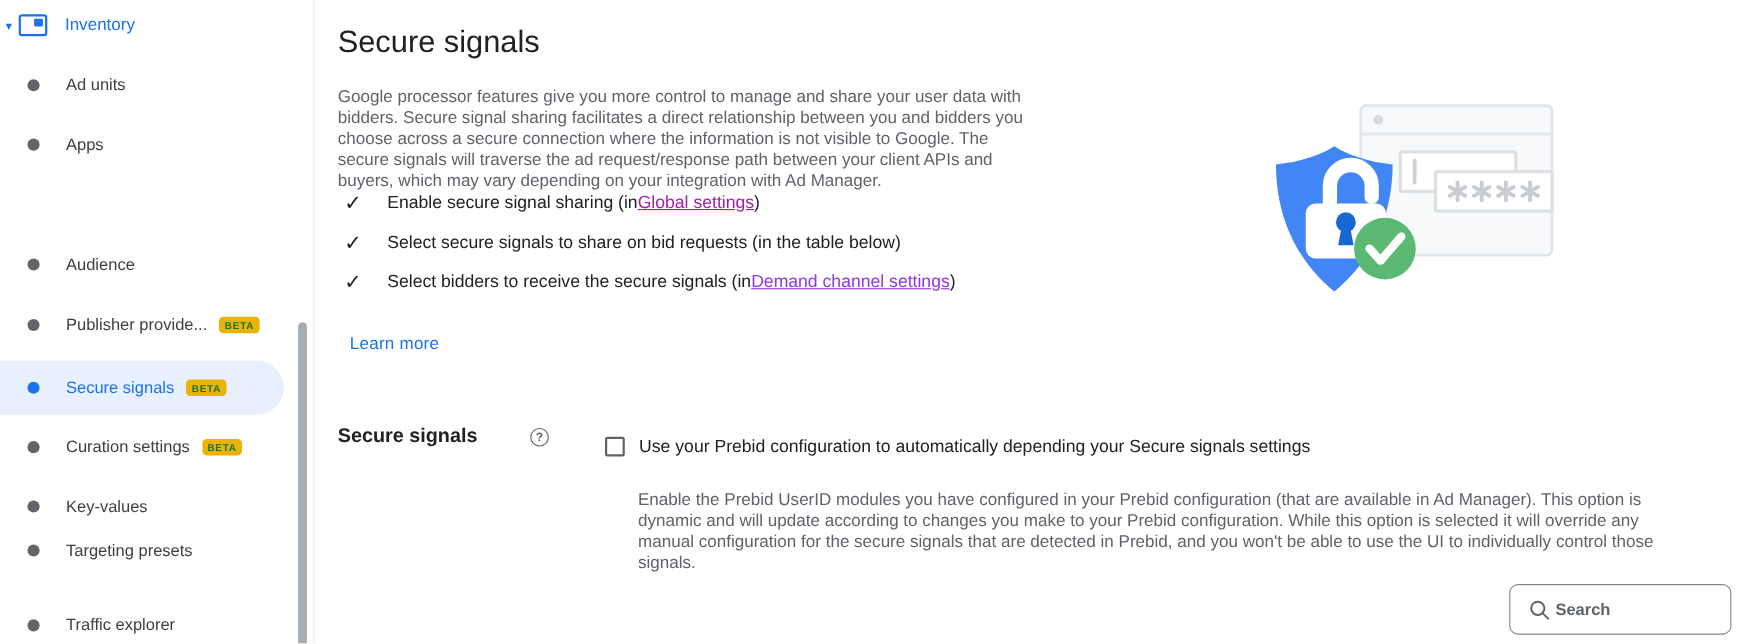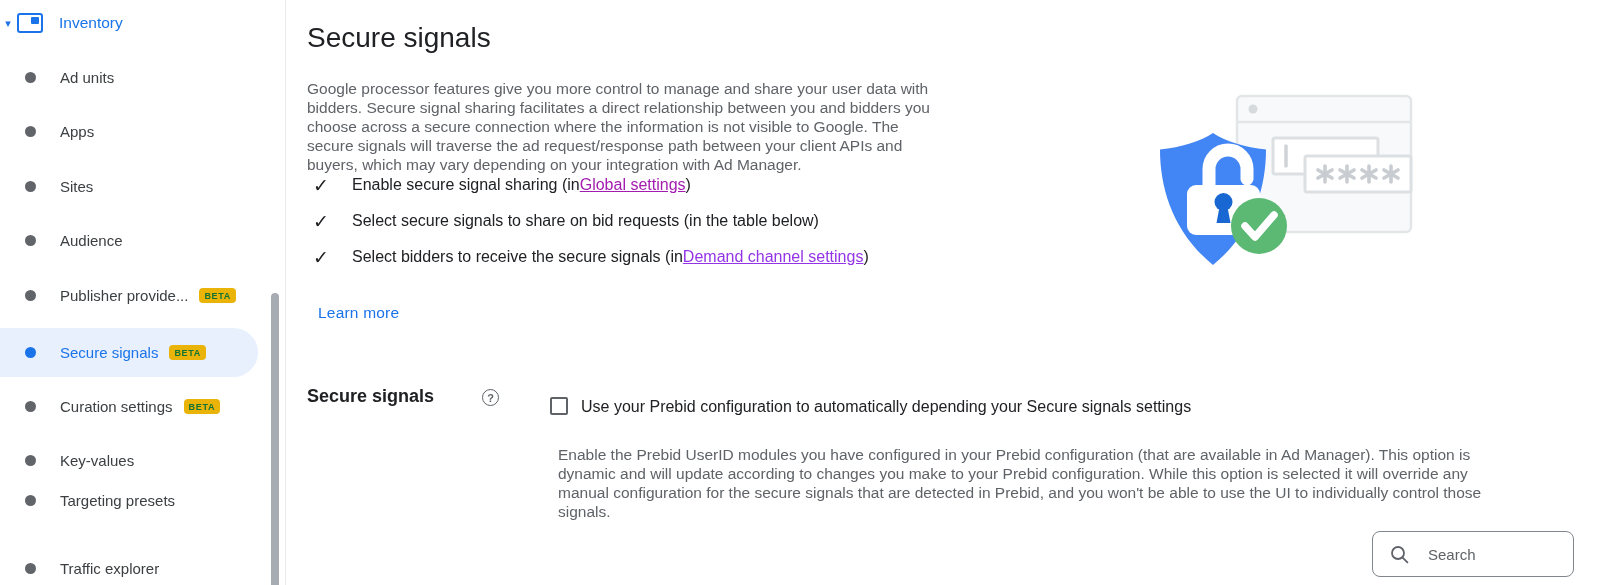--- a/index.html
+++ b/index.html
@@ -42,28 +42,28 @@
   .link-blue { color:#a21caf; text-decoration:underline; }
   .link-purple { color:#9334e6; text-decoration:underline; }
 
   .learn-more { position:absolute; left:318px; top:304px; font-size:15.5px; font-weight:400; color:#1a73e8; cursor:pointer; letter-spacing:.2px; }
 
   .section-label { position:absolute; left:307px; top:386px; font-size:18px; font-weight:700; color:#202124; }
   .help-icon { position:absolute; left:482px; top:389px; width:17px; height:17px; border:1.5px solid #5f6368; border-radius:50%;
     color:#5f6368; font-size:11px; font-weight:700; display:flex; align-items:center; justify-content:center; cursor:pointer; }
   .checkbox { position:absolute; left:550px; top:397px; width:18px; height:18px; border:2px solid #5f6368; border-radius:2px; background:#fff; cursor:pointer; }
   .checkbox-label { position:absolute; left:581px; top:398px; font-size:16px; color:#202124; cursor:pointer; }
-  .section-desc { position:absolute; left:558px; top:429px; width:948px; font-size:15.5px; line-height:19.3px; color:#5f6368; }
+  .section-desc { position:absolute; left:580px; top:429px; width:948px; font-size:15.5px; line-height:19.3px; color:#5f6368; }
 
   
   .search-box { position:absolute; left:1372px; top:531px; width:202px; height:46px; border:1px solid #80868b; border-radius:8px;
     display:flex; align-items:center; background:#fff; }
   .search-box svg { margin-left:17px; flex:none; }
   .search-input { border:none; outline:none; background:transparent; font-family:"Liberation Sans",sans-serif;
-    font-size:15px; color:#ef4444; margin-left:17px; width:140px; }
+    font-size:15px; color:#ef4444; margin-left:3px; width:140px;font-weight:bold; }
   .search-input::placeholder { color:#5f6368; }
 
   
   .illustration { position:absolute; left:1125px; top:80px; width:300px; height:190px; }
 </style>
 </head>
 <body>
 
 <div class="app">
 
@@ -80,24 +80,20 @@
     <div class="nav-item" style="top:57px">
       <span class="bullet"></span>
       <span class="nav-label">Ad units</span>
     </div>
 
     <div class="nav-item" style="top:111px">
       <span class="bullet"></span>
       <span class="nav-label">Apps</span>
     </div>
 
-    <div class="nav-item" style="top:166px">
-      <span class="bullet"></span>
-      <span class="nav-label">Sites</span>
-    </div>
 
     <div class="nav-item" style="top:220px">
       <span class="bullet"></span>
       <span class="nav-label">Audience</span>
     </div>
 
     <div class="nav-item" style="top:275px">
       <span class="bullet"></span>
       <span class="nav-label">Publisher provide...</span>
       <span class="beta-badge">BETA</span>

